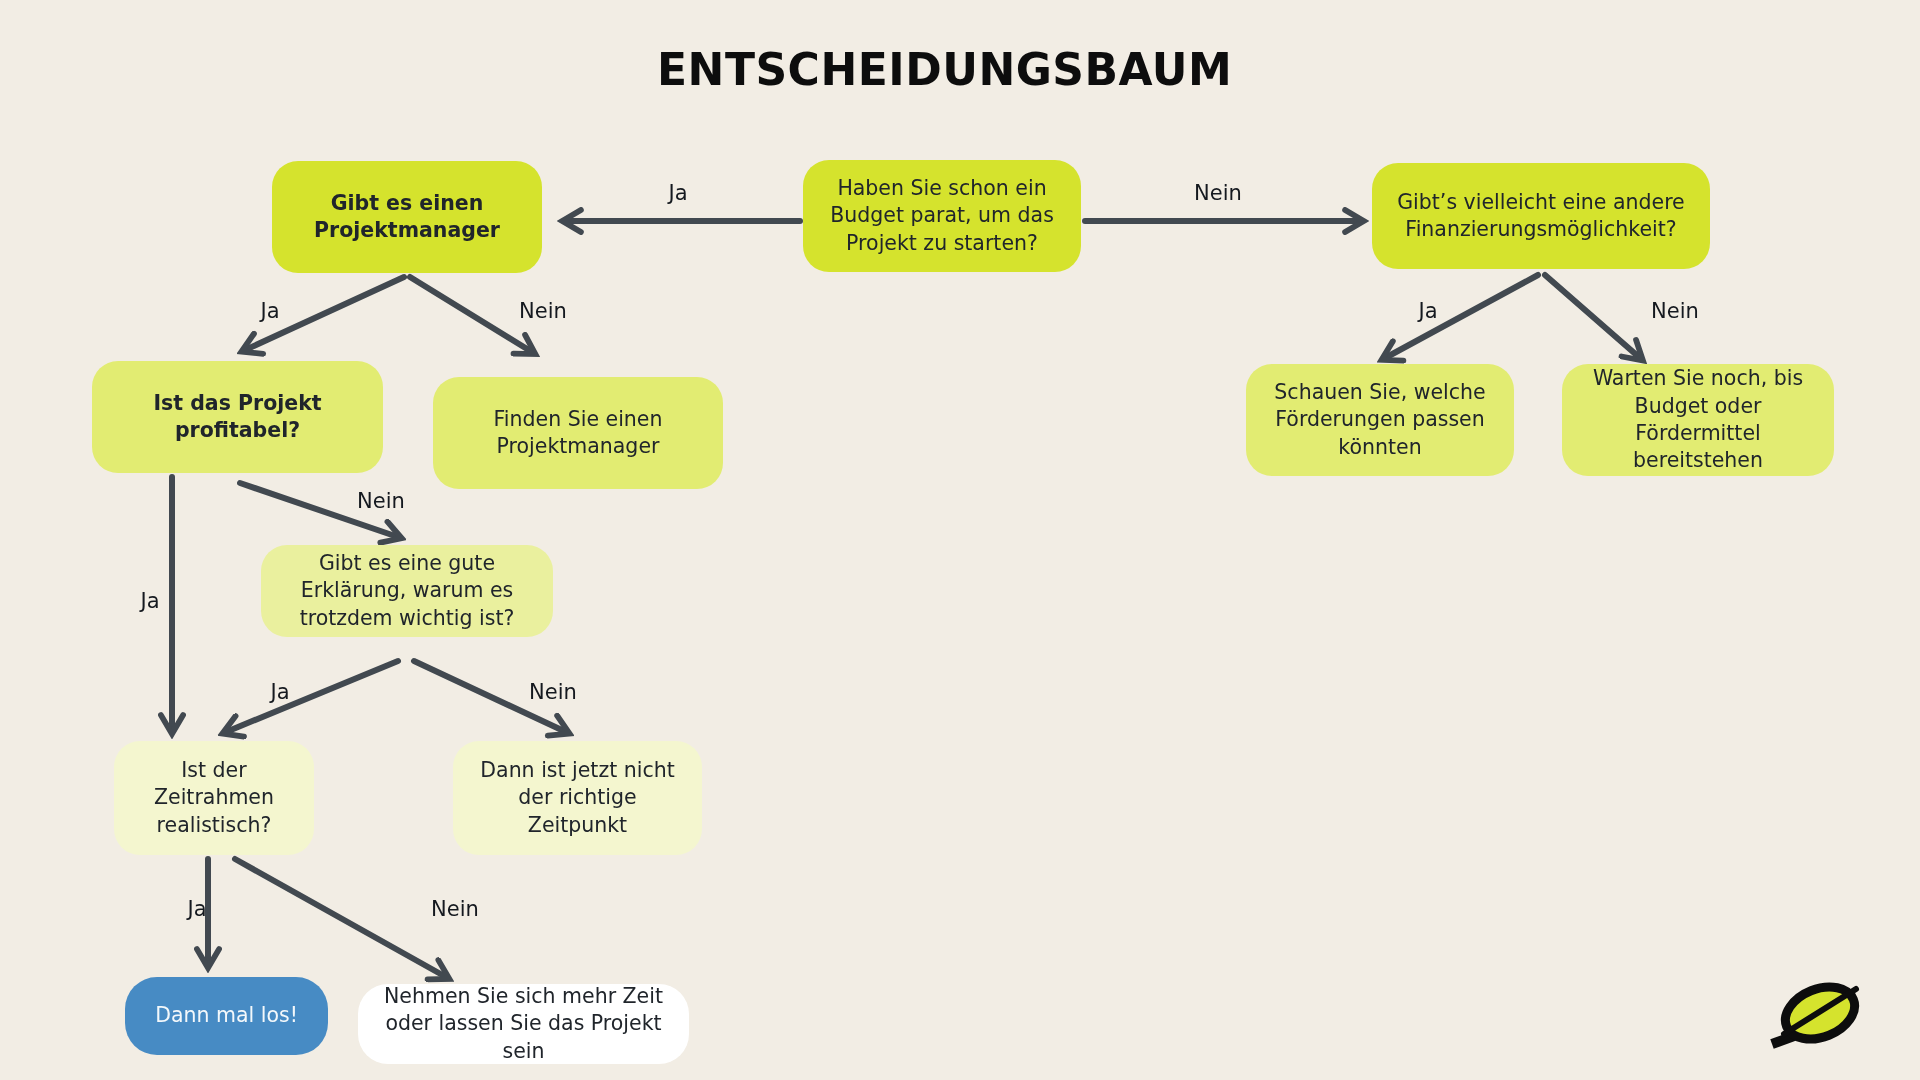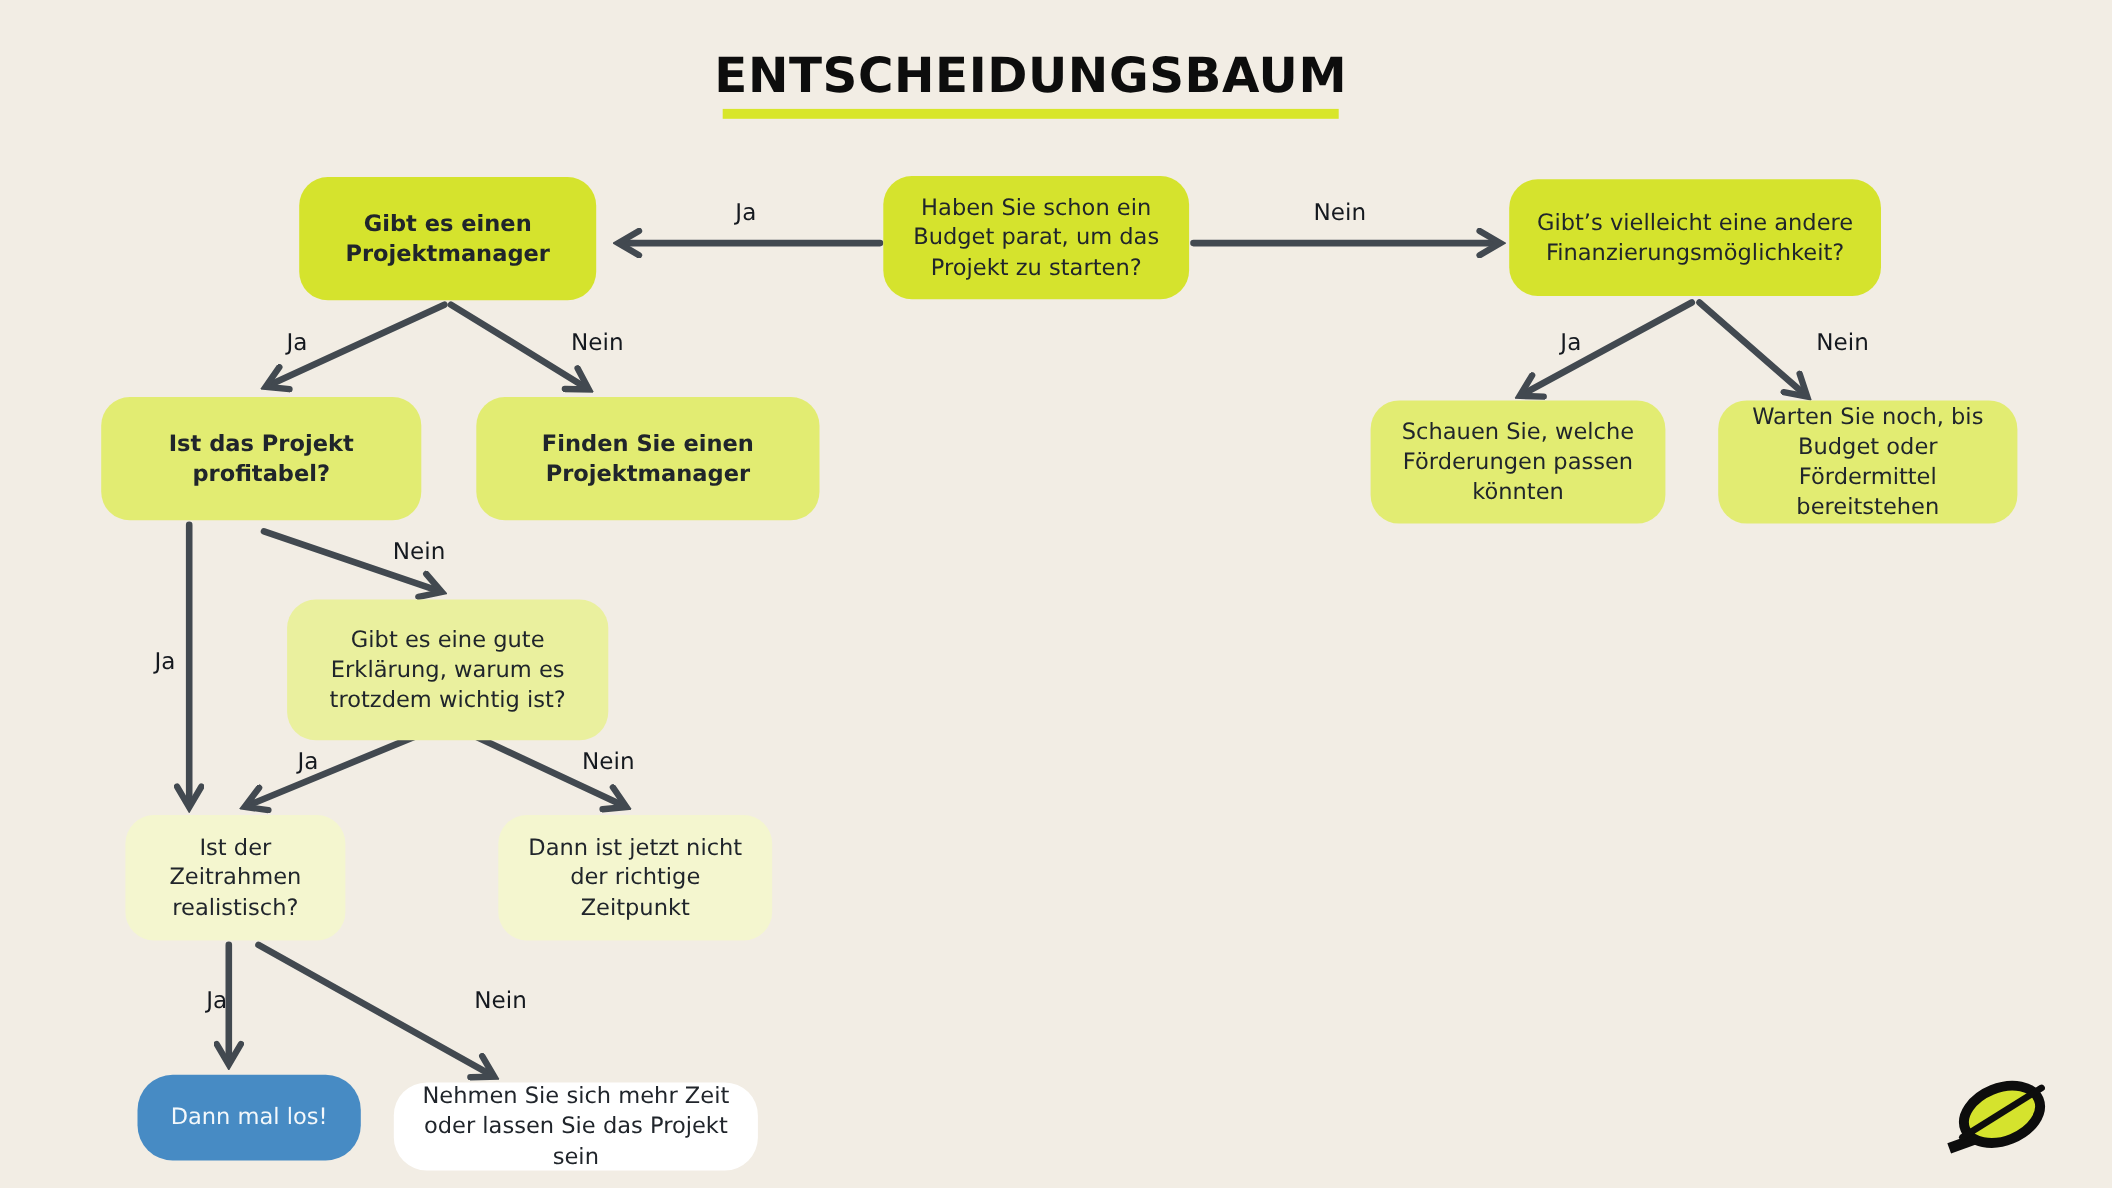--- a/index.html
+++ b/index.html
@@ -5,21 +5,21 @@
   html,body{margin:0;padding:0;}
   body{font-family:"DejaVu Sans","Liberation Sans",sans-serif;}
   .canvas{
     position:relative;
     width:1920px;height:1080px;
     background:#f2ede4;
     overflow:hidden;
   }
   .title-wrap{
     position:absolute;left:657px;top:46px;width:560px;
-    display:flex;flex-direction:column;align-items:center;
+    display:flex;flex-direction:row;align-items:center;
   }
   .title-text{
     margin:0;font-size:44px;font-weight:800;letter-spacing:.5px;
     color:#0d0d0d;white-space:nowrap;line-height:1.1;
   }
   .title-underline{
     width:100%;height:9px;margin-top:5px;background:#d8e62a;
   }
   .arrows{position:absolute;left:0;top:0;pointer-events:none;}
   .node{
@@ -75,27 +75,27 @@
   </svg>
 
   <div class="node bright bold" style="left:272px;top:161px;width:270px;height:112px;">Gibt es einen Projektmanager</div>
 
   <div class="node bright" style="left:803px;top:160px;width:278px;height:112px;text-align:center;">Haben Sie schon ein Budget parat, um das Projekt zu starten?</div>
 
   <div class="node bright" style="left:1372px;top:163px;width:338px;height:106px;">Gibt’s vielleicht eine andere Finanzierungsmöglichkeit?</div>
 
   <div class="node medium" style="left:92px;top:361px;width:291px;height:112px;font-weight:bold;">Ist das Projekt profitabel?</div>
 
-  <div class="node medium" style="left:433px;top:361px;width:312px;height:112px;font-weight:bold;">Finden Sie einen Projektmanager</div>
+  <div class="node medium" style="left:433px;top:377px;width:290px;height:112px;">Finden Sie einen Projektmanager</div>
 
   <div class="node medium" style="left:1246px;top:364px;width:268px;height:112px;">Schauen Sie, welche Förderungen passen könnten</div>
 
   <div class="node medium" style="left:1562px;top:364px;width:272px;height:112px;">Warten Sie noch, bis Budget oder Fördermittel bereitstehen</div>
 
-  <div class="node light" style="left:261px;top:545px;width:292px;height:128px;">Gibt es eine gute Erklärung, warum es trotzdem wichtig ist?</div>
+  <div class="node light" style="left:261px;top:545px;width:292px;height:92px;">Gibt es eine gute Erklärung, warum es trotzdem wichtig ist?</div>
 
   <div class="node pale" style="left:114px;top:741px;width:200px;height:114px;">Ist der Zeitrahmen realistisch?</div>
 
   <div class="node pale" style="left:453px;top:741px;width:249px;height:114px;">Dann ist jetzt nicht der richtige Zeitpunkt</div>
 
   <div class="node blue" style="left:125px;top:977px;width:203px;height:78px;">Dann mal los!</div>
 
   <div class="node white-node" style="left:358px;top:984px;width:331px;height:80px;">Nehmen Sie sich mehr Zeit oder lassen Sie das Projekt sein</div>
 
   <span class="edge-label" style="left:678px;top:193px;">Ja</span>

